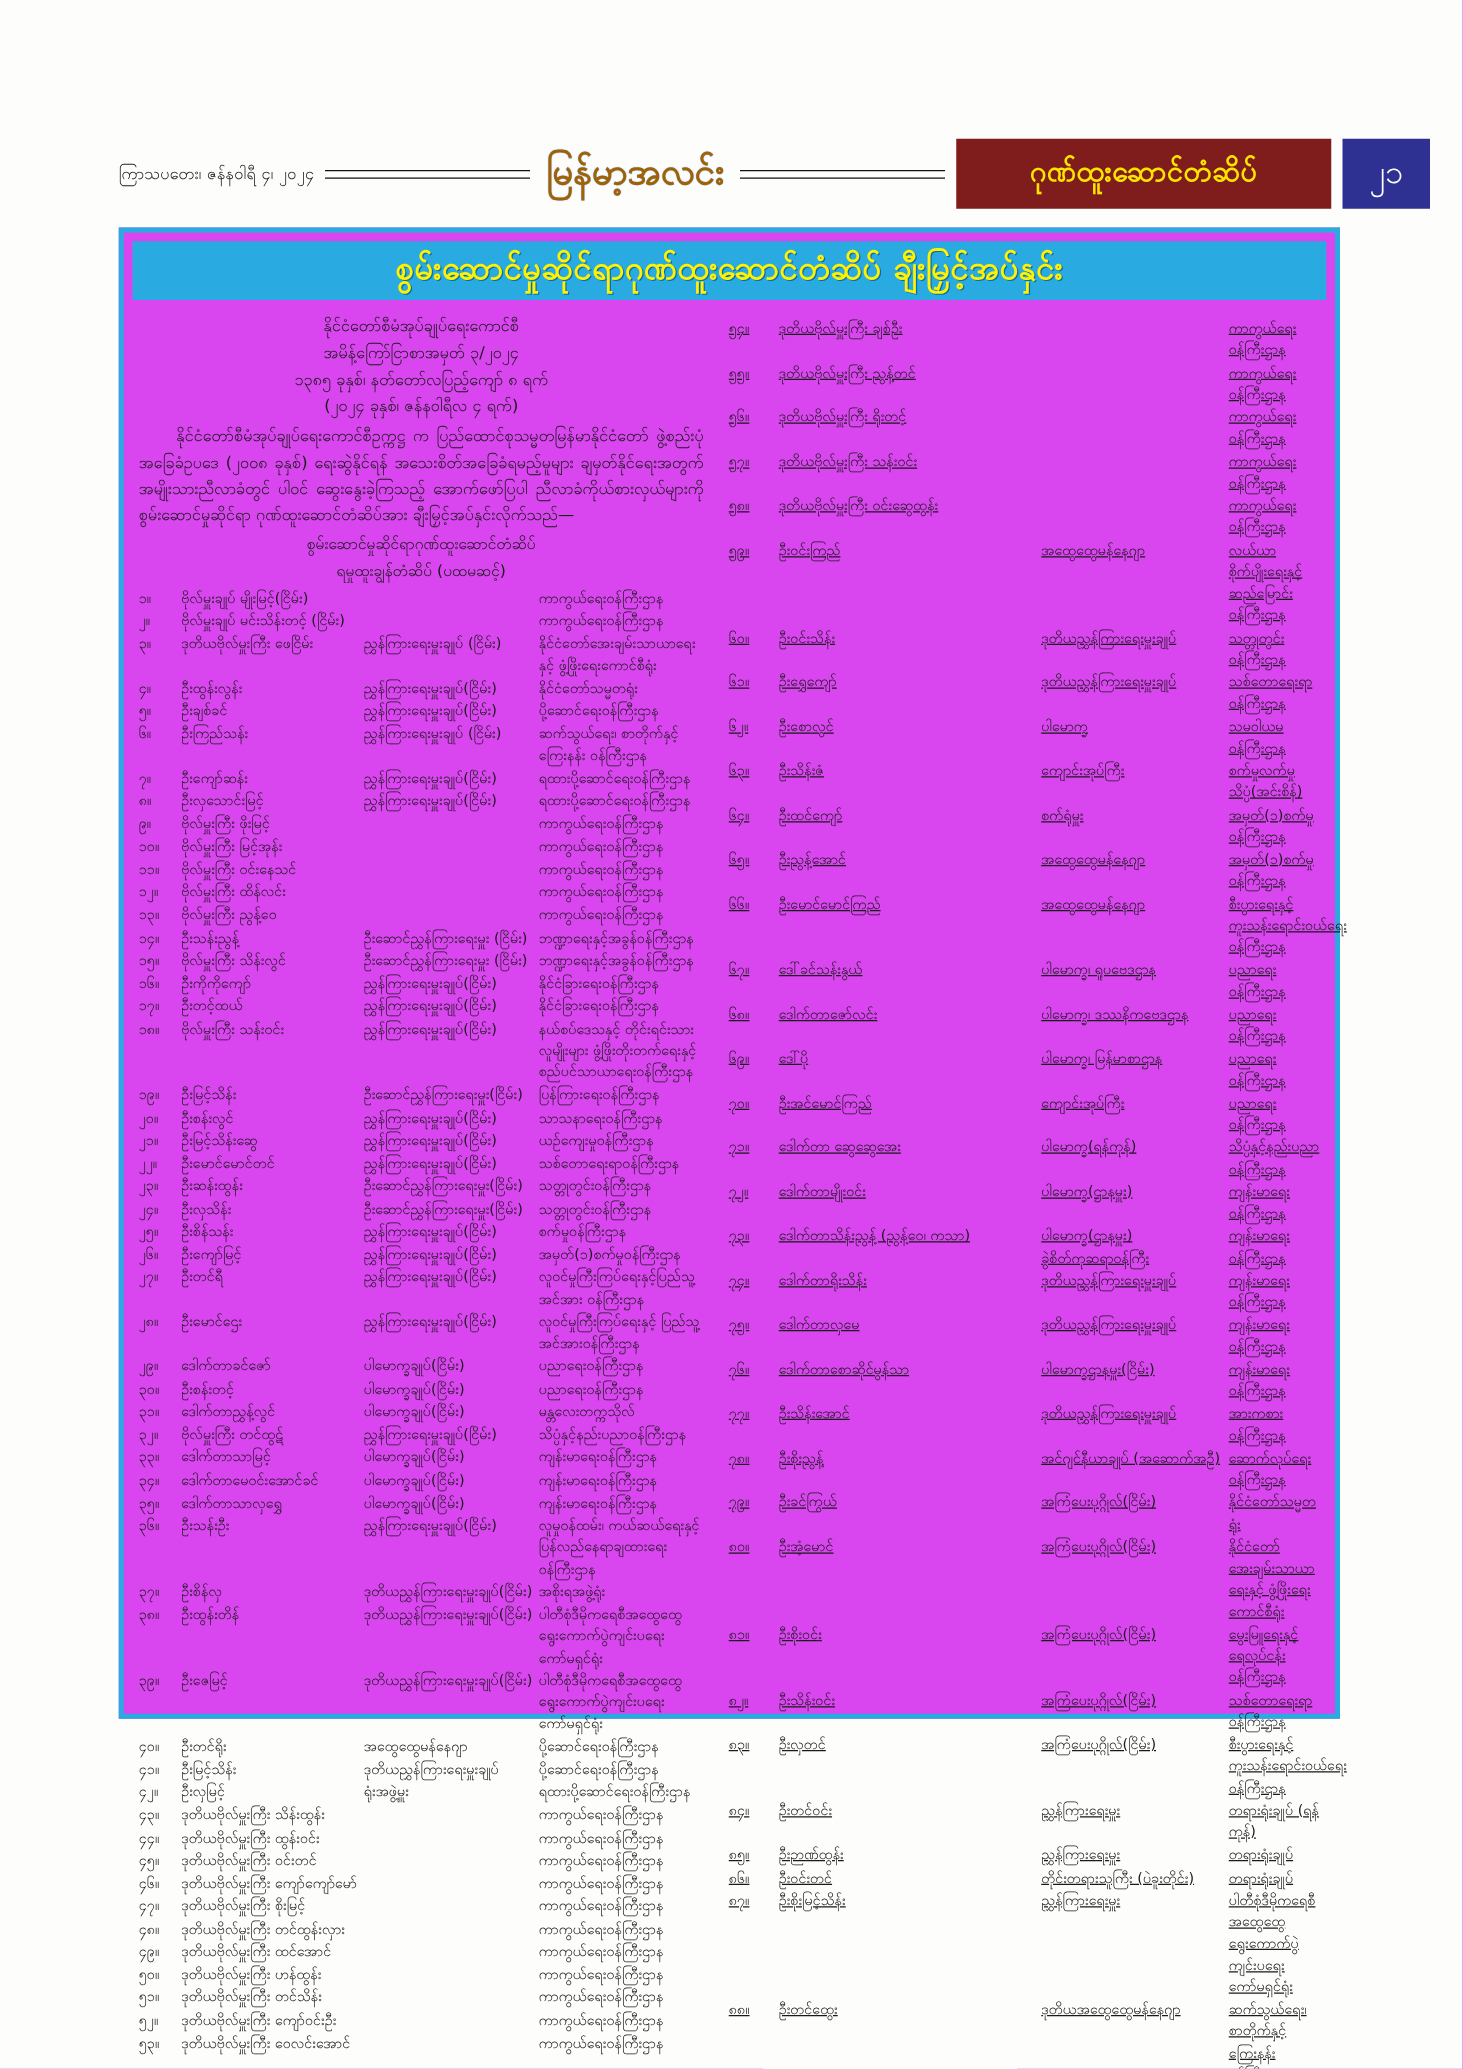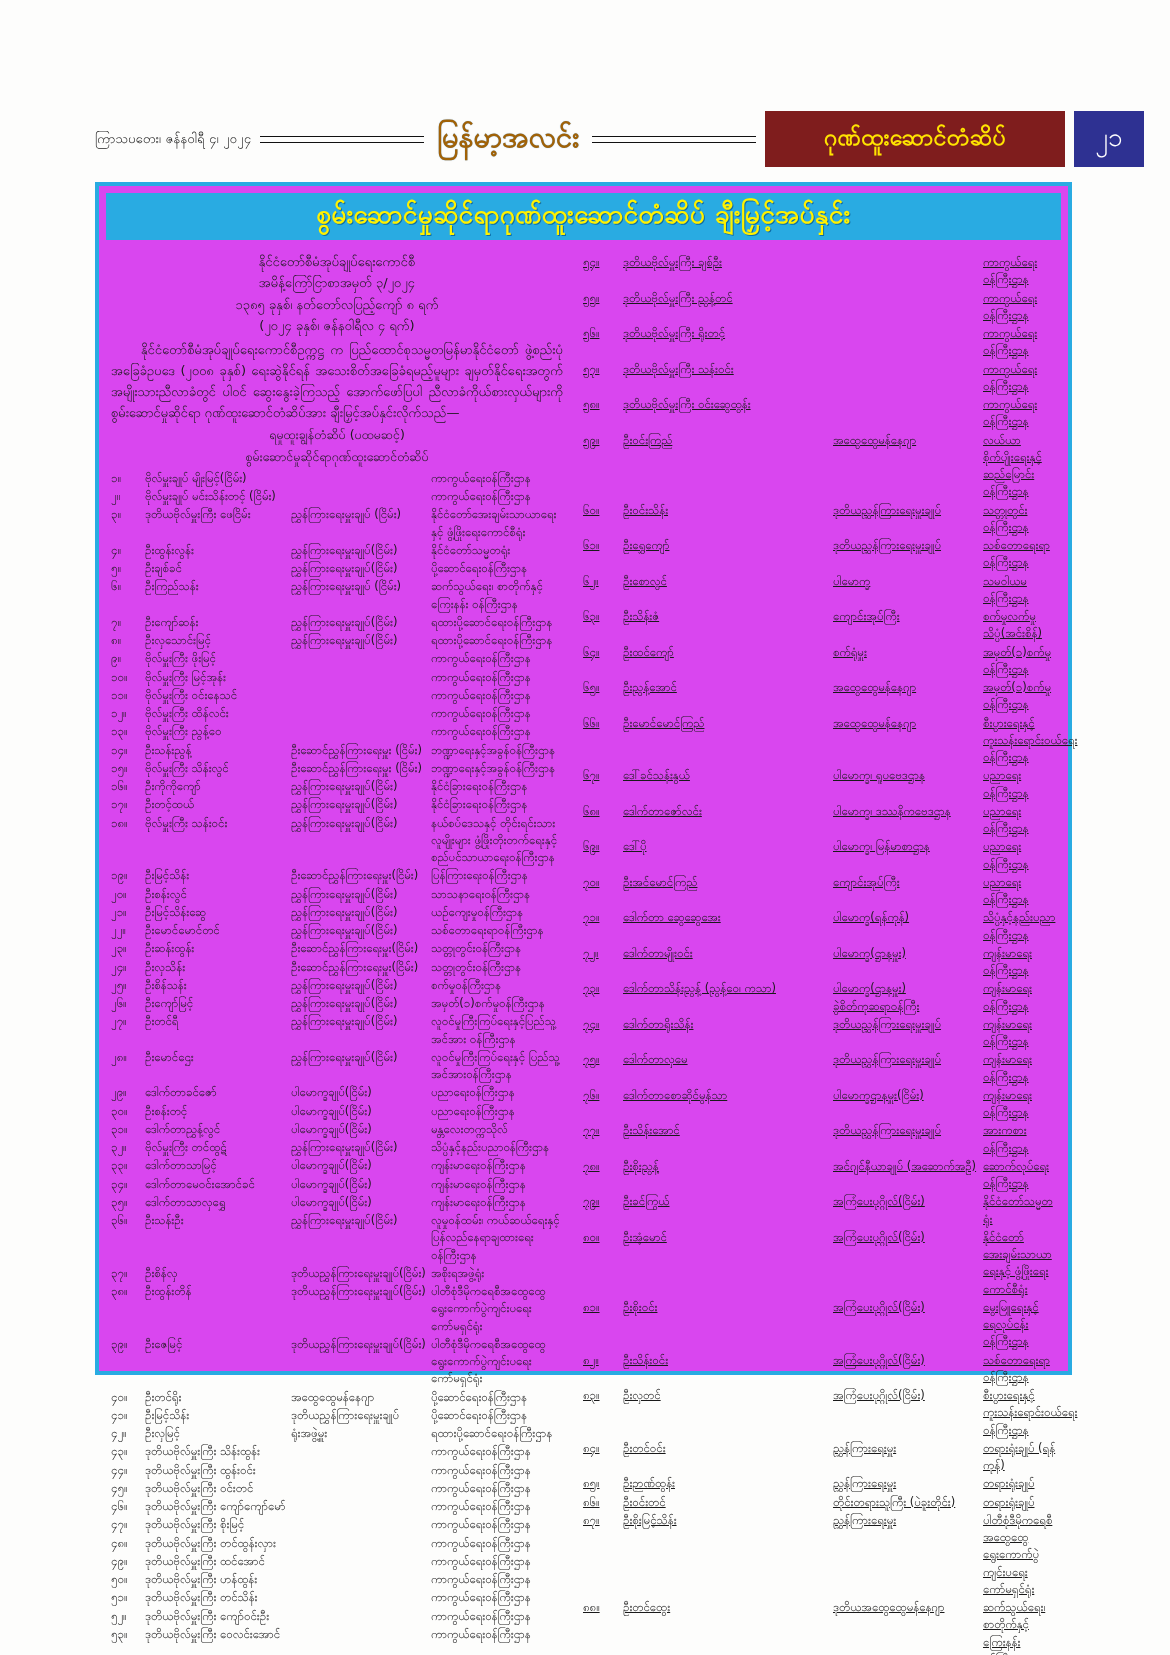--- a/index.html
+++ b/index.html
@@ -78,22 +78,22 @@
     <span>စွမ်းဆောင်မှုဆိုင်ရာဂုဏ်ထူးဆောင်တံဆိပ် ချီးမြှင့်အပ်နှင်း</span>
   </div>
 
   <div class="columns">
     <div class="col-left">
       <div class="ann-center">နိုင်ငံတော်စီမံအုပ်ချုပ်ရေးကောင်စီ</div>
       <div class="ann-center">အမိန့်ကြော်ငြာစာအမှတ် ၃/၂၀၂၄</div>
       <div class="ann-center">၁၃၈၅ ခုနှစ်၊ နတ်တော်လပြည့်ကျော် ၈ ရက်</div>
       <div class="ann-center">(၂၀၂၄ ခုနှစ်၊ ဇန်နဝါရီလ ၄ ရက်)</div>
       <div class="ann-body">နိုင်ငံတော်စီမံအုပ်ချုပ်ရေးကောင်စီဥက္ကဋ္ဌ က ပြည်ထောင်စုသမ္မတမြန်မာနိုင်ငံတော် ဖွဲ့စည်းပုံအခြေခံဥပဒေ (၂၀၀၈ ခုနှစ်) ရေးဆွဲနိုင်ရန် အသေးစိတ်အခြေခံရမည့်မူများ ချမှတ်နိုင်ရေးအတွက် အမျိုးသားညီလာခံတွင် ပါဝင် ဆွေးနွေးခဲ့ကြသည့် အောက်ဖော်ပြပါ ညီလာခံကိုယ်စားလှယ်များကို စွမ်းဆောင်မှုဆိုင်ရာ ဂုဏ်ထူးဆောင်တံဆိပ်အား ချီးမြှင့်အပ်နှင်းလိုက်သည်—</div>
+      <div class="list-title">စွမ်းဆောင်မှုဆိုင်ရာဂုဏ်ထူးဆောင်တံဆိပ်</div>
       <div class="list-title">ရမှုထူးချွန်တံဆိပ် (ပထမဆင့်)</div>
-      <div class="list-title">စွမ်းဆောင်မှုဆိုင်ရာဂုဏ်ထူးဆောင်တံဆိပ်</div>
       <div class="list">
           <div class="row">
             <span>၁။</span>
             <span>ဗိုလ်မှူးချုပ် မျိုးမြင့်(ငြိမ်း)</span>
             <span></span>
             <span>ကာကွယ်ရေးဝန်ကြီးဌာန</span>
           </div>
           <div class="row">
             <span>၂။</span>
             <span>ဗိုလ်မှူးချုပ် မင်းသိန်းတင့် (ငြိမ်း)</span>

